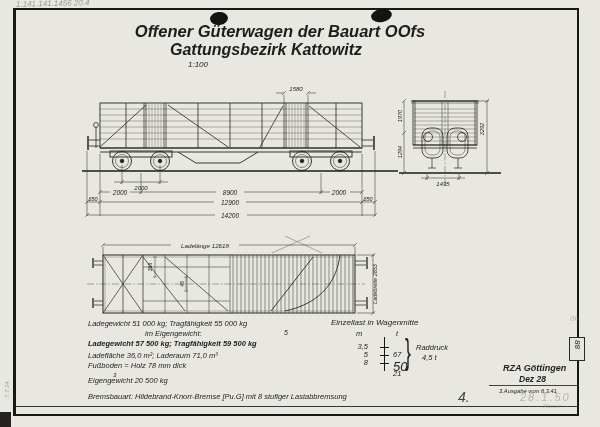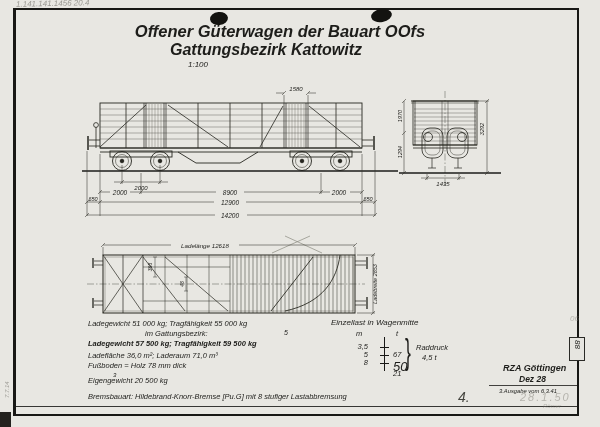--- a/index.html
+++ b/index.html
@@ -175,21 +175,21 @@
     <g text-anchor="middle">
       <text x="120" y="14.5" font-size="6.2">Ladelänge 12618</text>
       <text transform="translate(67,34) rotate(-90)" font-size="5">368</text>
       <text transform="translate(98.5,51) rotate(-90)" font-size="5">48</text>
       <text transform="translate(292,51) rotate(-90)" font-size="5.5">Ladebreite 2853</text>
     </g>
   </svg>
 
   <div>
     <div class="t" style="left:88px;top:320px;font-size:7.5px;">Ladegewicht 51 000 kg; Tragfähigkeit 55 000 kg</div>
-    <div class="t" style="left:145px;top:330px;font-size:7.5px;">im Gattungsbezirk:</div>
+    <div class="t" style="left:145px;top:330px;font-size:7.5px;">im Eigengewicht:</div>
     <div class="t" style="left:284px;top:329px;font-size:7px;">5</div>
     <div class="t" style="left:88px;top:340px;font-size:7.5px;font-weight:bold;">Ladegewicht 57 500 kg; Tragfähigkeit 59 500 kg</div>
     <div class="t" style="left:88px;top:352px;font-size:7.5px;">Ladefläche 36,0 m²; Laderaum 71,0 m³</div>
     <div class="t" style="left:88px;top:362px;font-size:7.5px;">Fußboden = Holz 78 mm dick</div>
     <div class="t" style="left:88px;top:377px;font-size:7.5px;">Eigengewicht 20 500 kg</div>
     <div class="t" style="left:113px;top:372px;font-size:6px;">3</div>
     <div class="t" style="left:88px;top:393px;font-size:7.5px;">Bremsbauart: Hildebrand-Knorr-Bremse [Pu.G] mit 8 stufiger Lastabbremsung</div>
   </div>
 
   <div>

